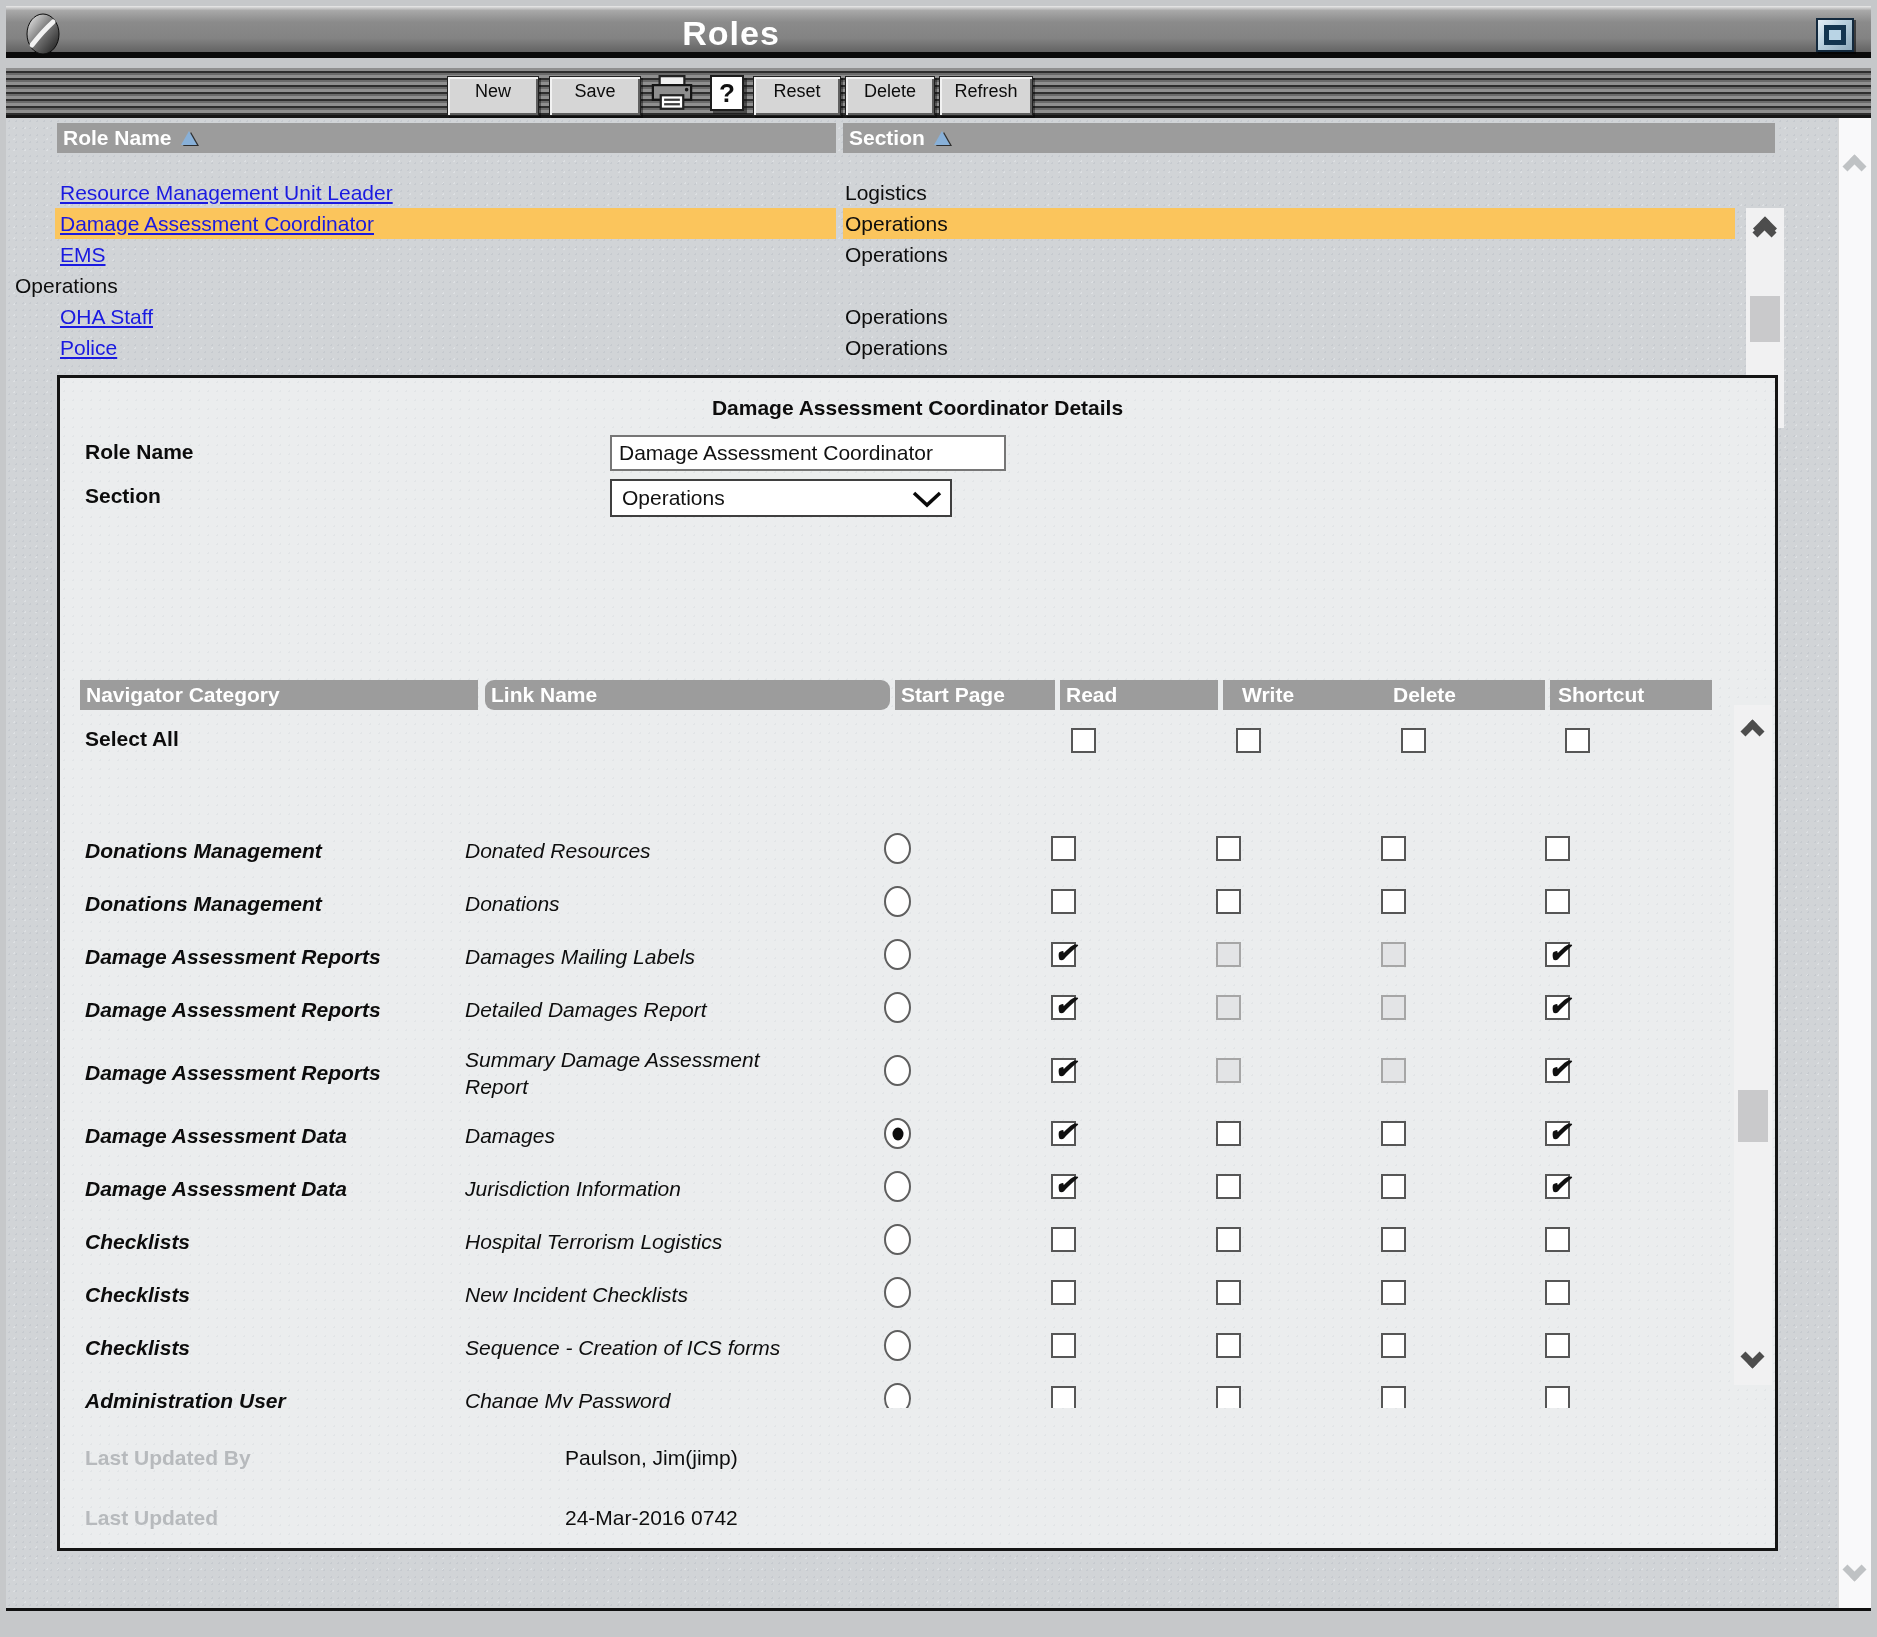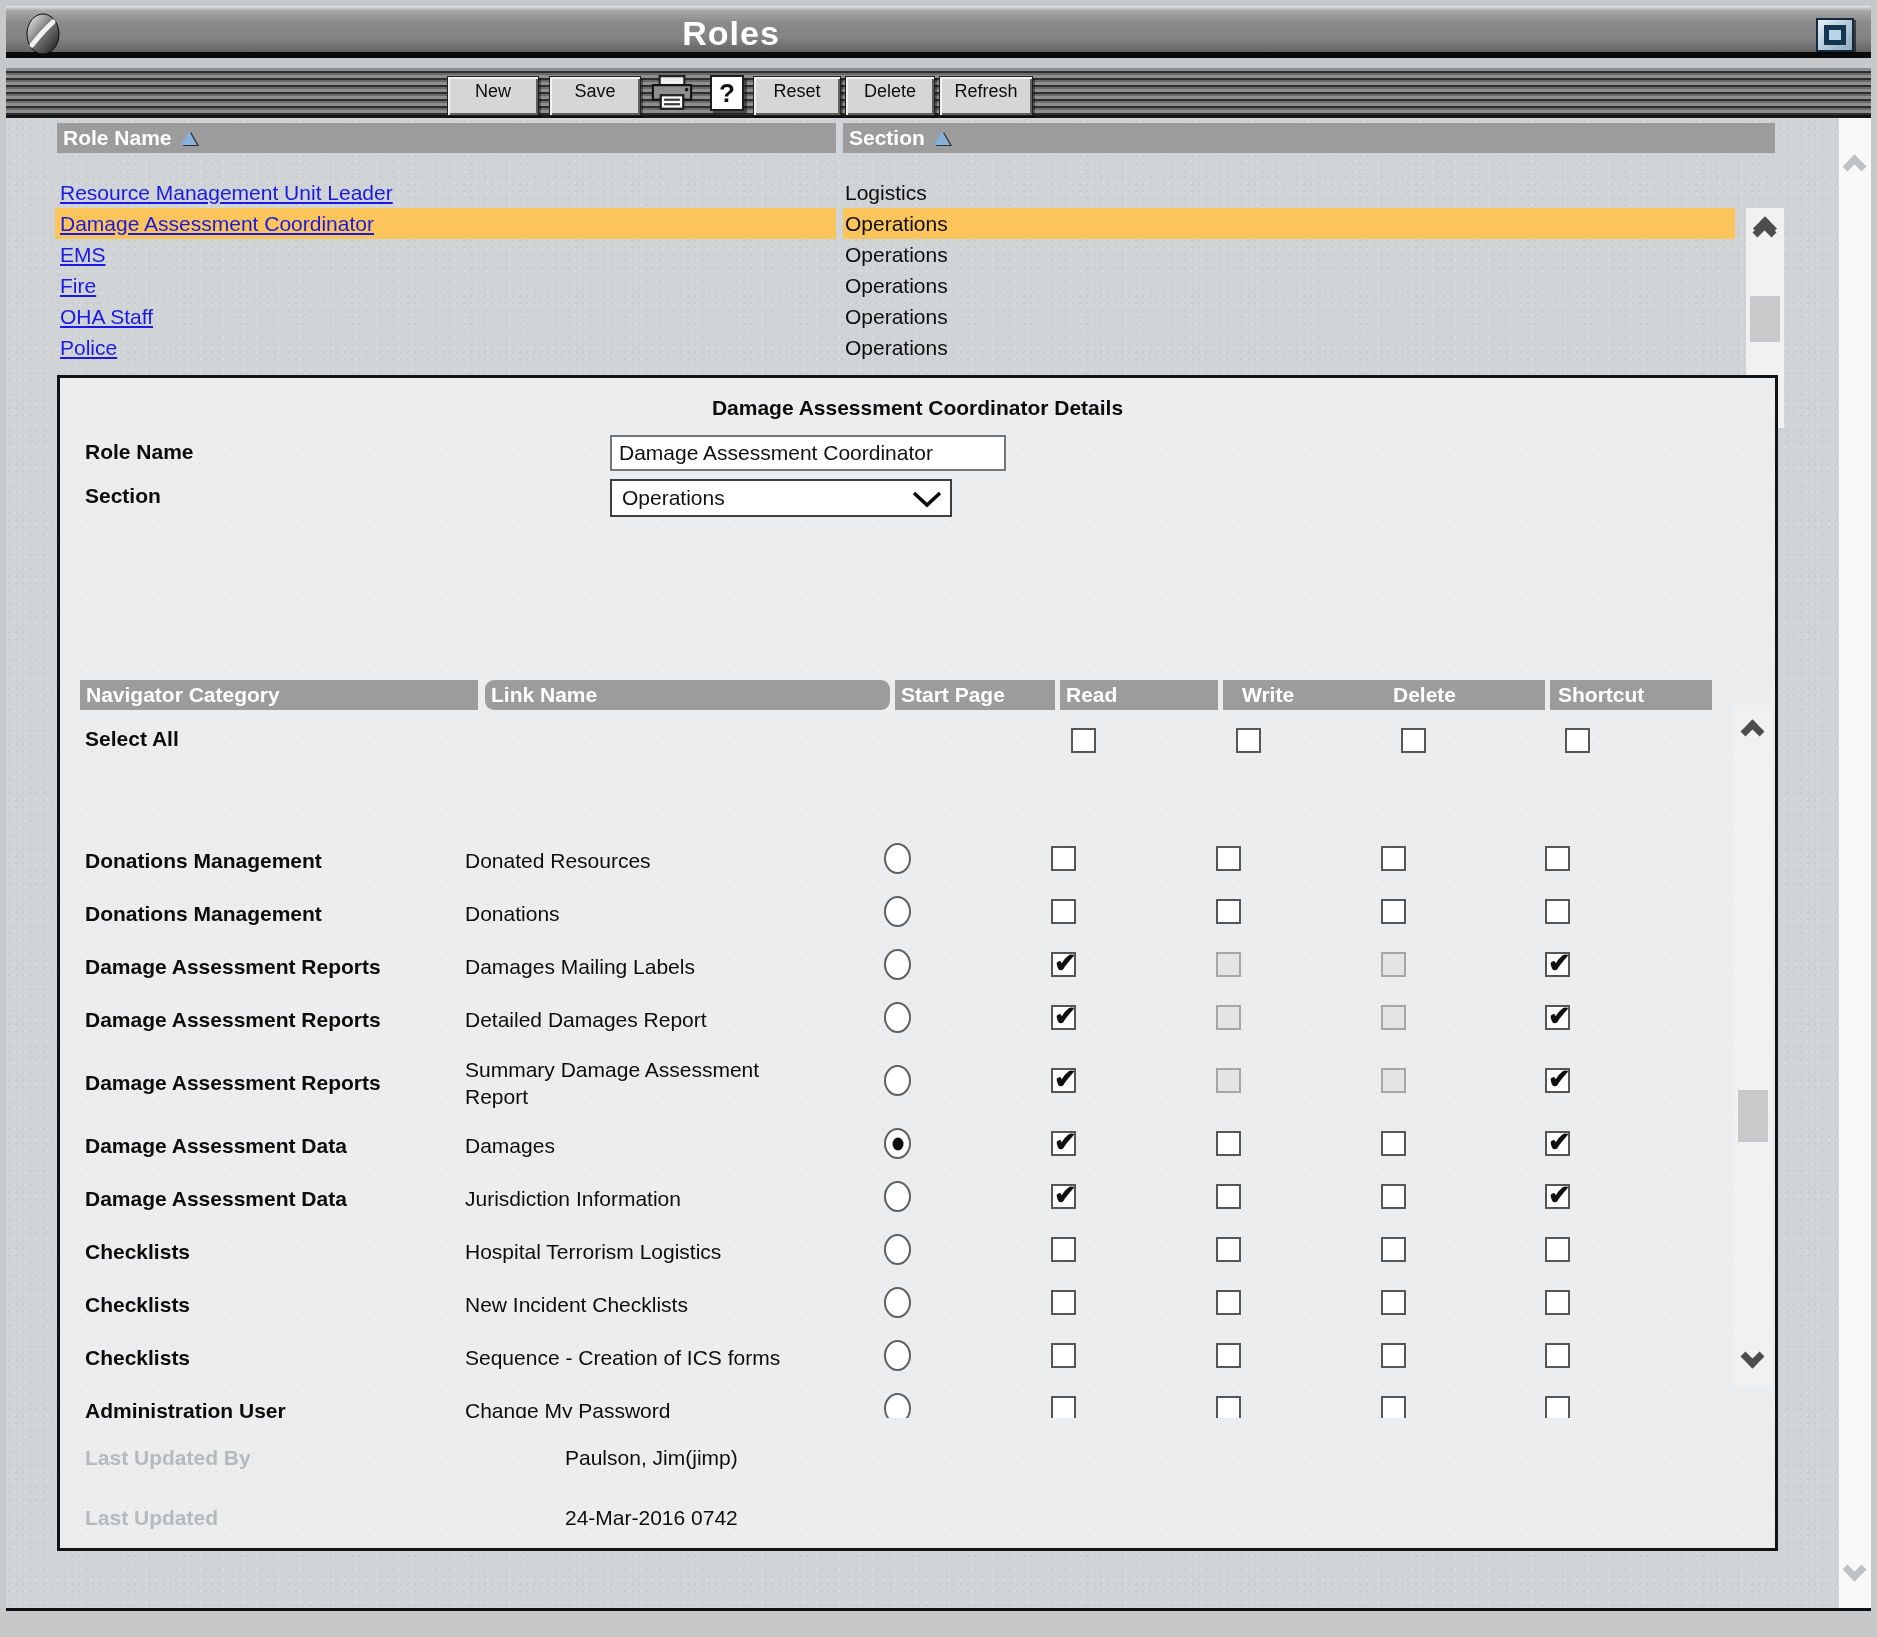--- a/index.html
+++ b/index.html
@@ -90,21 +90,21 @@
   .cb { width:25px; height:25px; background:#ffffff; border:2px solid #565656; position:relative; display:inline-block; }
   .cb.checked::after { content:"\2714"; position:absolute; left:1px; top:-7px; font-size:27px; font-weight:bold; color:#101010; }
   .cb.disabled { background:#e3e4e6; border-color:#a6a6a6; }
   .radio { width:27px; height:31px; border:2px solid #5f5f5f; border-radius:50%; background:#ffffff; position:relative; display:inline-block; }
   .radio.selected::after { content:""; position:absolute; left:50%; top:50%; width:11px; height:13px;
     transform:translate(-50%,-50%); background:#0d0d0d; border-radius:50%; }
 
   .select-all-label { top:349px; }
   .sa-cb { position:absolute; top:350px; }
 
-  .perm-rows { position:absolute; left:0; top:456px; width:1665px; height:584px; overflow:hidden; }
+  .perm-rows { position:absolute; left:0; top:446px; width:1665px; height:584px; overflow:hidden;font-style:italic; }
   .perm-row { display:flex; min-height:53px; align-items:center; }
   .perm-row.tall { min-height:73px; }
   .pc { flex:none; }
   .pc-cat { width:405px; padding-left:25px; font-size:21px; font-weight:bold; color:#0c0c0c; white-space:nowrap; }
   .pc-link { width:410px; font-size:21px; color:#0d0d0d; }
   .pc-link .link-text { display:inline-block; white-space:nowrap; line-height:27px; }
   .perm-row.tall .pc-link .link-text { white-space:normal; max-width:300px; }
   .pc-start { width:165px; } .pc-start .radio { margin-left:9px; }
   .pc-read { width:163px; } .pc-read .cb { margin-left:11px; }
   .pc-write { width:164px; } .pc-write .cb { margin-left:13px; }
@@ -191,23 +191,20 @@
   <div class="roles-row">
     <div class="rr-left">
             <a href="#" class="role-link">EMS</a>
           </div>
     <div class="rr-right">
             <span>Operations</span>
           </div>
   </div>
 
   <div class="roles-row">
-    <div class="rr-left">
-            <a href="#" class="role-link">Fire</a>
-          </div>
     <div class="rr-right">
             <span>Operations</span>
           </div>
   </div>
 
   <div class="roles-row">
     <div class="rr-left">
             <a href="#" class="role-link">OHA Staff</a>
           </div>
     <div class="rr-right">

